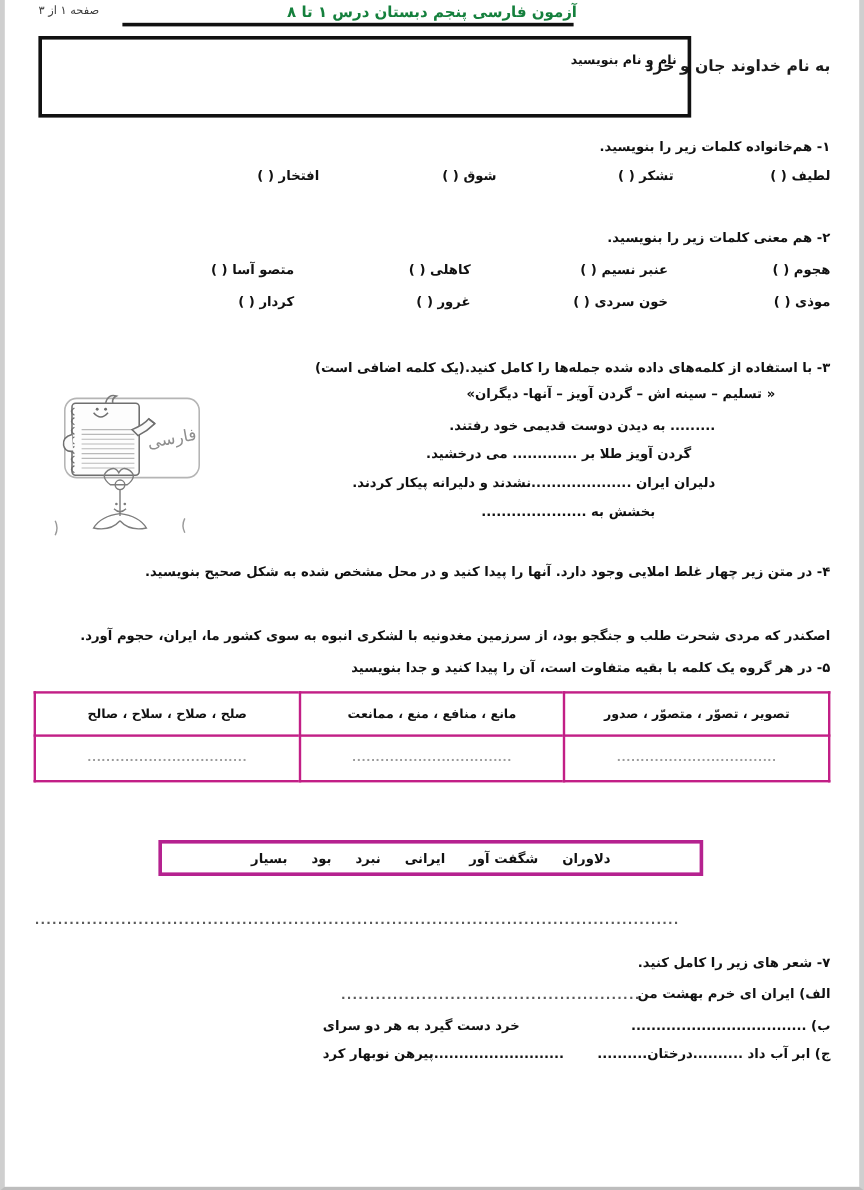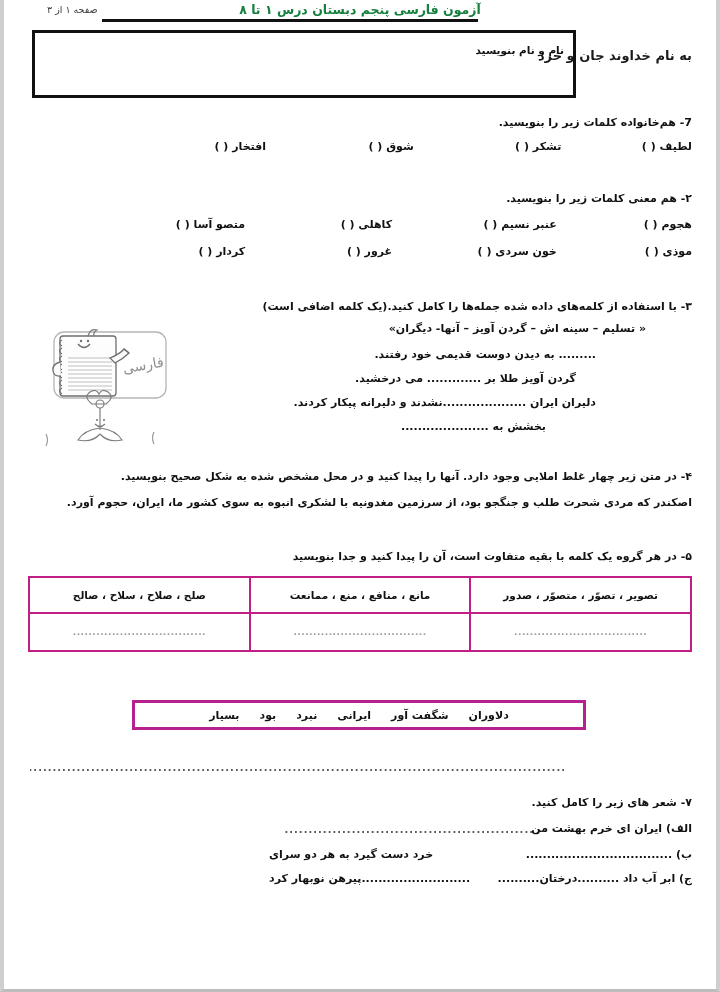--- a/index.html
+++ b/index.html
@@ -48,21 +48,20 @@
     white-space: nowrap;
     margin-top: 2px;
   }
   .page-num {
     position: absolute;
     right: auto;
     left: 28px;
     top: 4px;
     font-size: 9.5px;
     color: #3b3b3b;
-    margin-left: 15px;
   }
   .title-rule {
     position: absolute;
     top: 19px;
     left: 98px;
     right: 238px;
     height: 3px;
     background: #111;
   }
 
@@ -197,21 +196,21 @@
     <div class="hdr-row">
       <div class="exam-title">آزمون فارسی پنجم دبستان درس ۱ تا ۸</div>
     </div>
     <div class="page-num">صفحه ۱ از ۳</div>
     <div class="title-rule"></div>
 
     <div class="bism">به نام خداوند جان و خرد</div>
     <div class="namebox"></div>
     <div class="namebox-label">نام و نام بنویسید</div>
 
-    <div class="q q-stem" style="top:116px; right:24px;">7- هم‌خانواده کلمات زیر را بنویسید.</div>
+    <div class="q q-stem" style="top:116px; right:24px;">۱- هم‌خانواده کلمات زیر را بنویسید.</div>
     <div class="word-row" style="top:140px; right:24px; left:120px;">
       <span class="word-cell" style="width:23%;">لطیف (                )</span>
       <span class="word-cell" style="width:26%;">تشکر (                )</span>
       <span class="word-cell" style="width:26%;">شوق (                )</span>
       <span class="word-cell" style="width:25%;">افتخار (                )</span>
     </div>
 
     <div class="q q-stem" style="top:192px; right:24px;">۲- هم معنی کلمات زیر را بنویسید.</div>
     <div class="word-row" style="top:218px; right:24px; left:100px;">
       <span class="word-cell" style="width:23%;">هجوم (                )</span>
@@ -289,21 +288,21 @@
           <path d="M74 120 q-16 2 -22 12 q14 3 22 -6" stroke="#7d7d7d"></path>
           <path d="M74 120 q16 2 22 12 q-14 3 -22 -6" stroke="#7d7d7d"></path>
 
           <path d="M20 126 q3 6 0 12" stroke="#9a9a9a"></path>
           <path d="M128 124 q-3 6 0 12" stroke="#9a9a9a"></path>
         </g>
       </svg>
     </div>
 
     <div class="q q-stem" style="top:470px; right:24px;">۴- در متن زیر چهار غلط املایی وجود دارد. آنها را پیدا کنید و در محل مشخص شده به شکل صحیح بنویسید.</div>
-    <div class="q q-line" style="top:496px; right:24px;">اصکندر که مردی شحرت طلب و جنگجو بود، از سرزمین مغدونیه با لشکری انبوه به سوی کشور ما، ایران، حجوم آورد.</div>
+    <div class="q q-line" style="top:523px; right:24px;">اصکندر که مردی شحرت طلب و جنگجو بود، از سرزمین مغدونیه با لشکری انبوه به سوی کشور ما، ایران، حجوم آورد.</div>
 
     <div class="q q-stem" style="top:550px; right:24px;">۵- در هر گروه یک کلمه با بقیه متفاوت است، آن را پیدا کنید و جدا بنویسید</div>
     <table class="tbl">
       <tbody>
           <tr>
         <td>تصویر ، تصوّر ، متصوّر ، صدور</td>
         <td>مانع ، منافع ، منع ، ممانعت</td>
         <td>صلح ، صلاح ، سلاح ، صالح</td>
       </tr>
       <tr>

